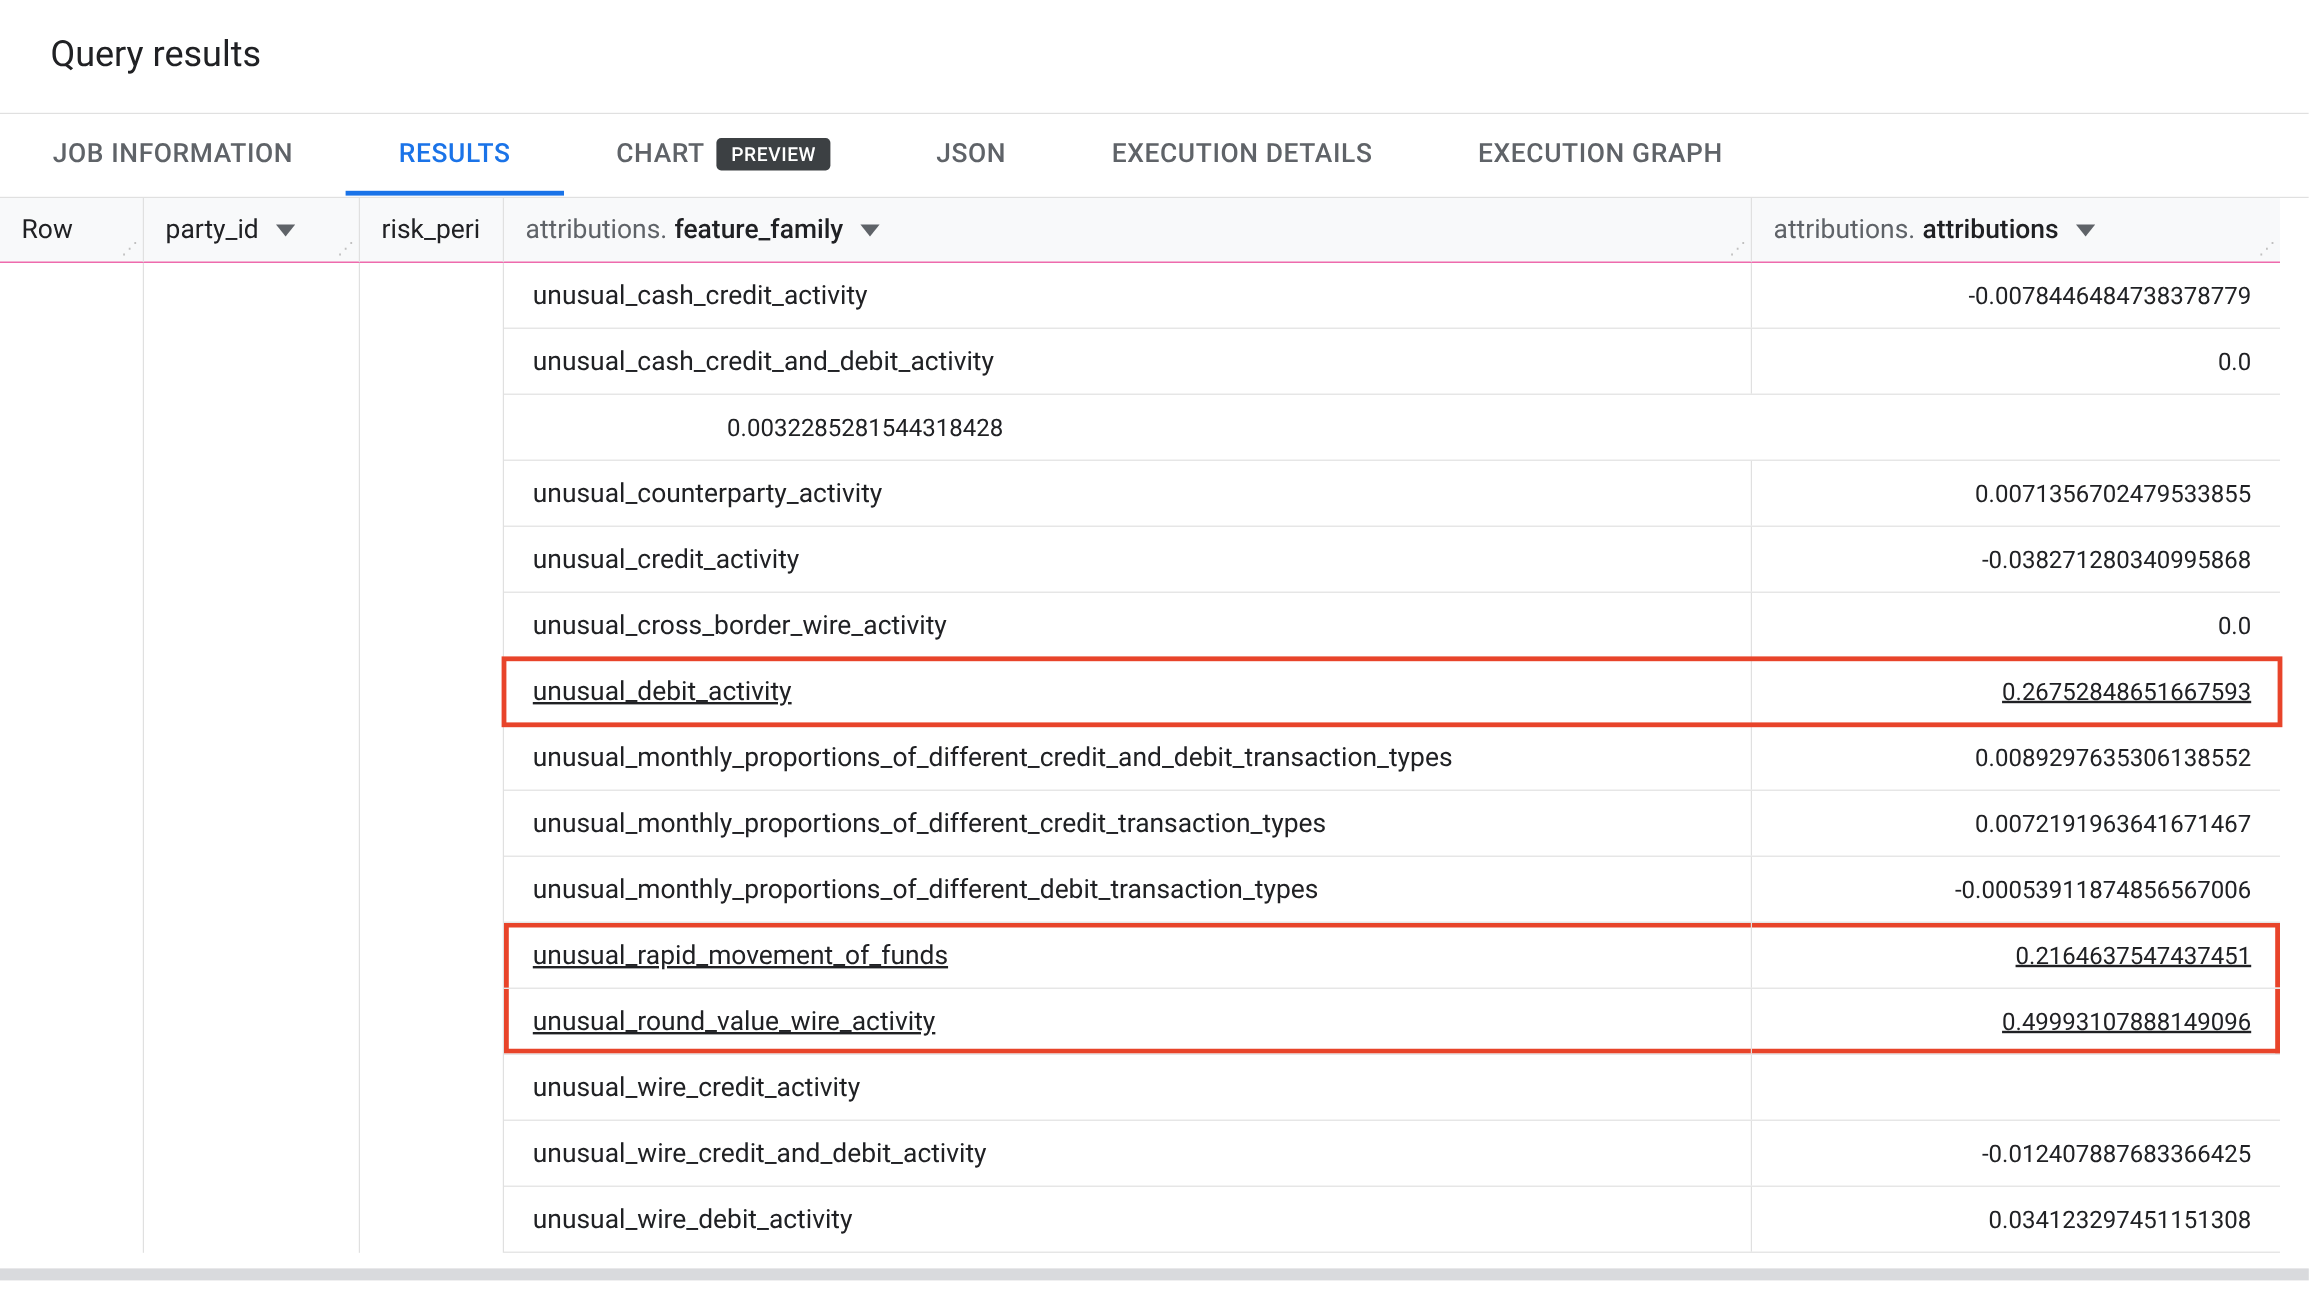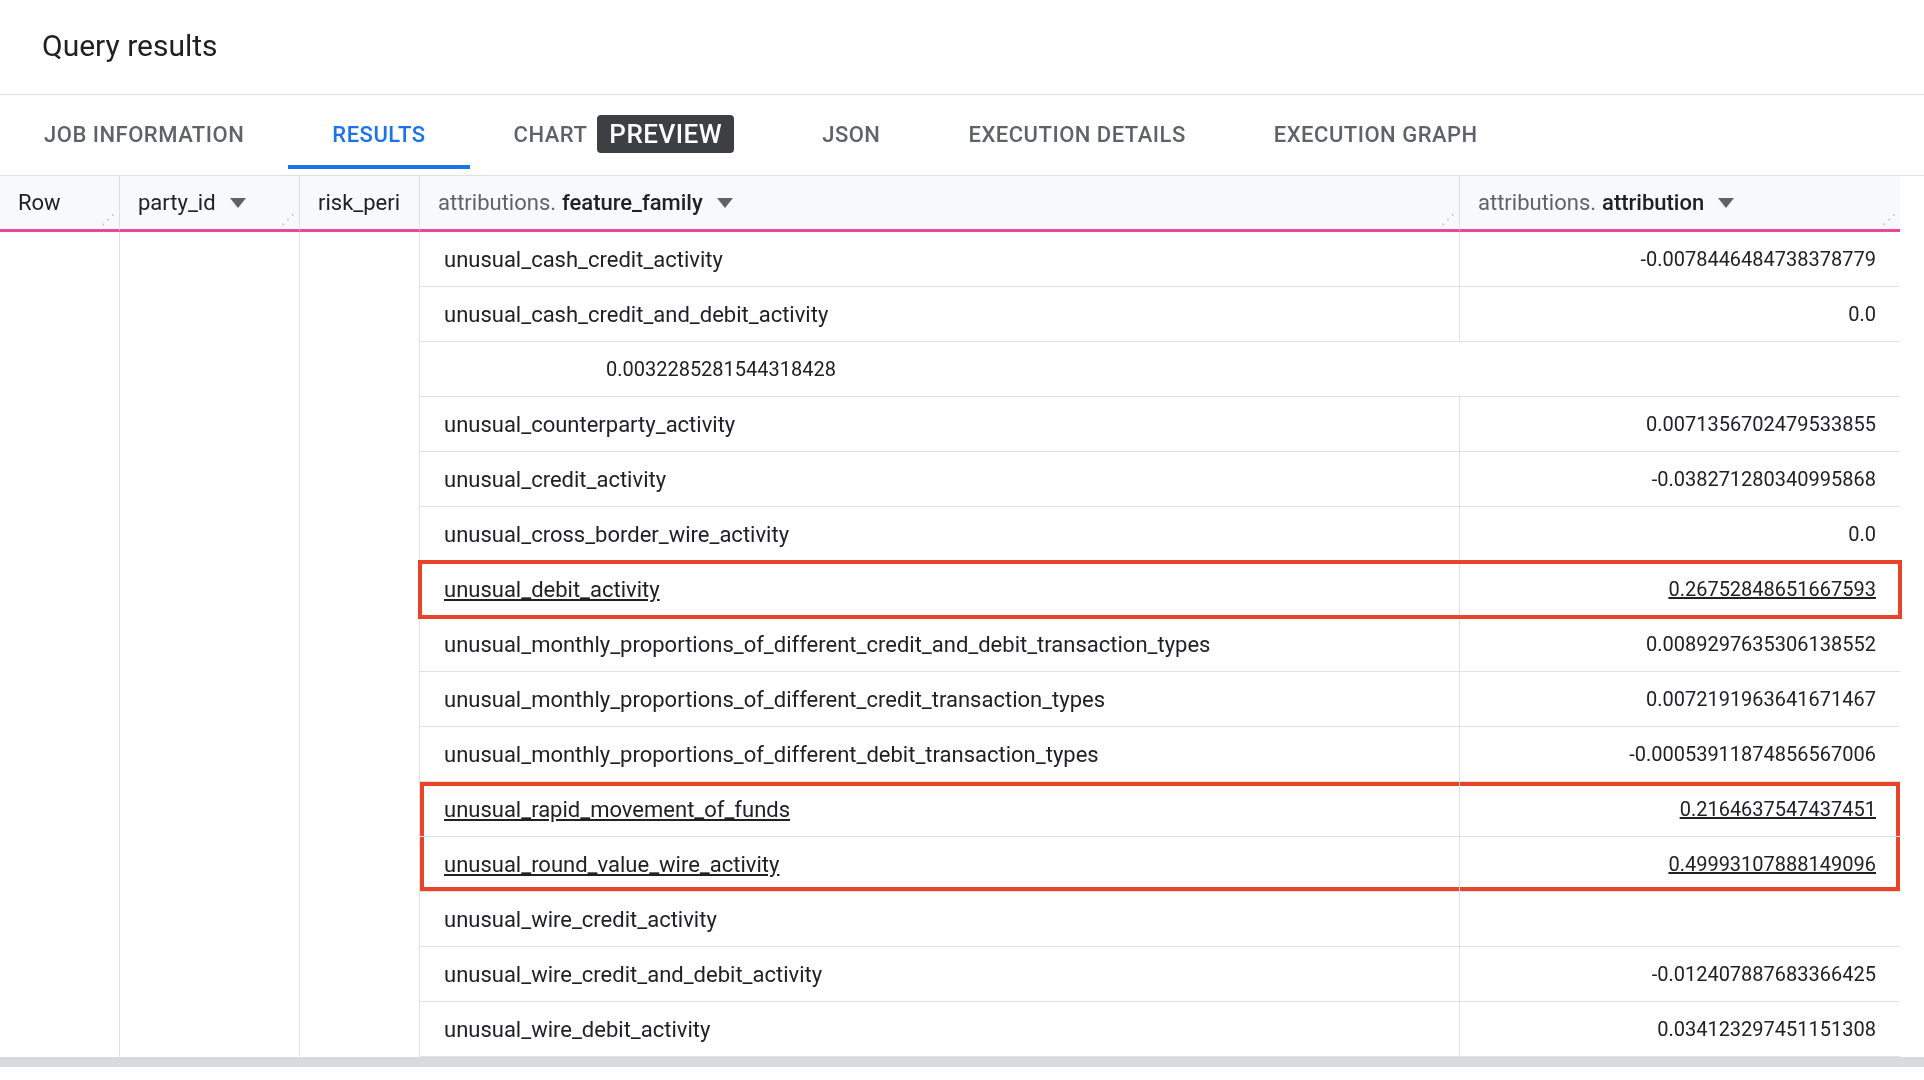--- a/index.html
+++ b/index.html
@@ -38,35 +38,35 @@
     align-items: center;
     gap: 10px;
   }
   .tab.active {
     color: #1a73e8;
     border-bottom: 4px solid #1a73e8;
   }
   .badge {
     background: #3c4043;
     color: #fff;
-    font-size: 26px;
+    font-size: 16px;
     font-weight: 500;
     padding: 4px 12px;
     border-radius: 4px;
     letter-spacing: 0.5px;
   }
   .grid {
     display: grid;
     grid-template-columns: 120px 180px 120px 1040px 440px;
     border-collapse: collapse;
   }
   .hdr {
     background: #f8f9fa;
     border-right: 1px solid #e0e0e0;
-    border-bottom: 3px solid #ec4899;
+    border-bottom: 1px solid #ec4899;
     padding: 14px 18px;
     font-size: 22px;
     color: #202124;
     display: flex;
     align-items: center;
     justify-content: flex-start;
     position: relative;
     white-space: nowrap;
     overflow: hidden;
   }
@@ -175,21 +175,21 @@
     <span class="label">
       <span class="light">attributions.</span>
         <span class="bold">feature_family</span>
       <span class="dropdown-arrow"></span>
     </span>
     <span class="resize">⋰</span>
   </div>
   <div class="hdr last">
     <span class="label">
       <span class="light">attributions.</span>
-        <span class="bold">attribution</span>
+        <span class="bold">attributions</span>
       <span class="dropdown-arrow"></span>
     </span>
     <span class="resize">⋰</span>
   </div>
 
   <div class="body-area">
     <div class="col-empty"></div>
     <div class="col-empty"></div>
     <div class="col-empty"></div>
     <div class="rows-col" id="rows-container" style="grid-column: span 2;">

